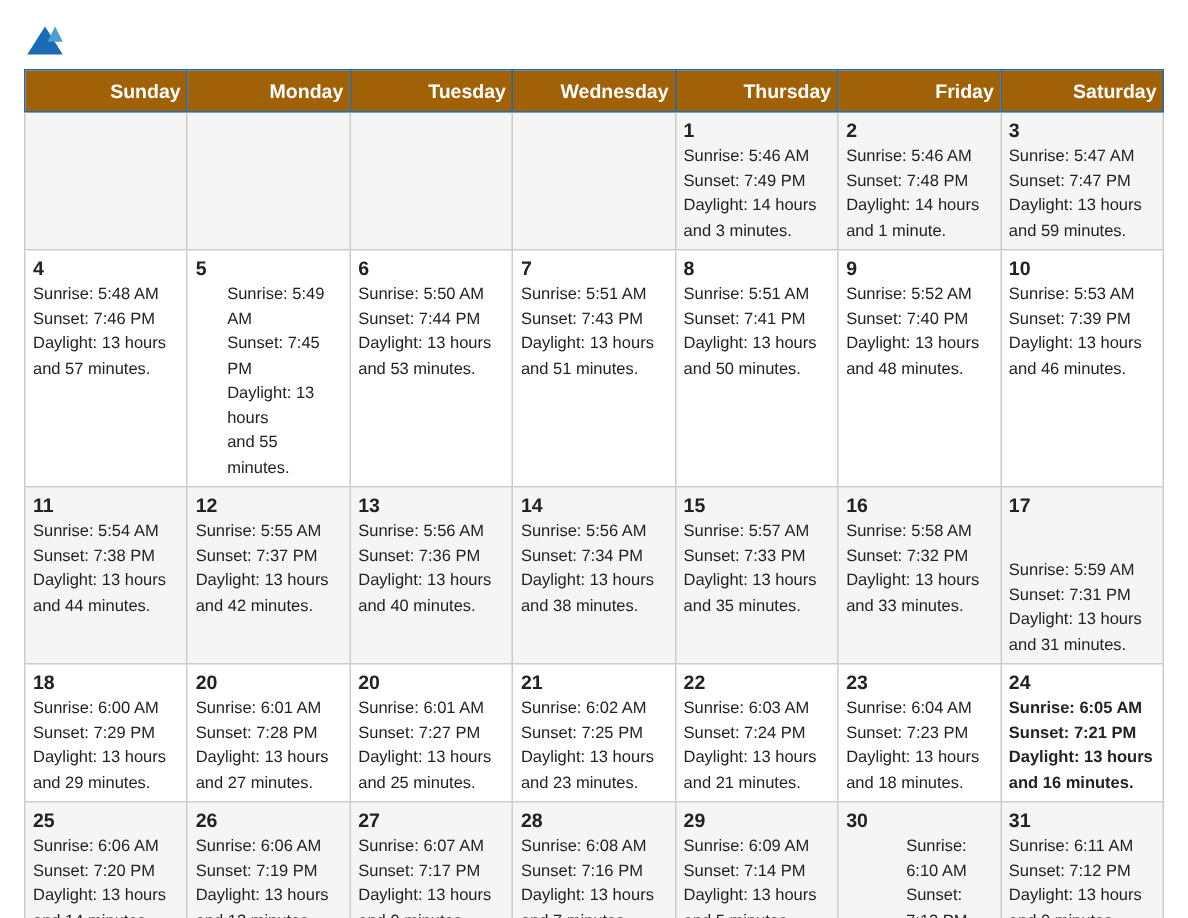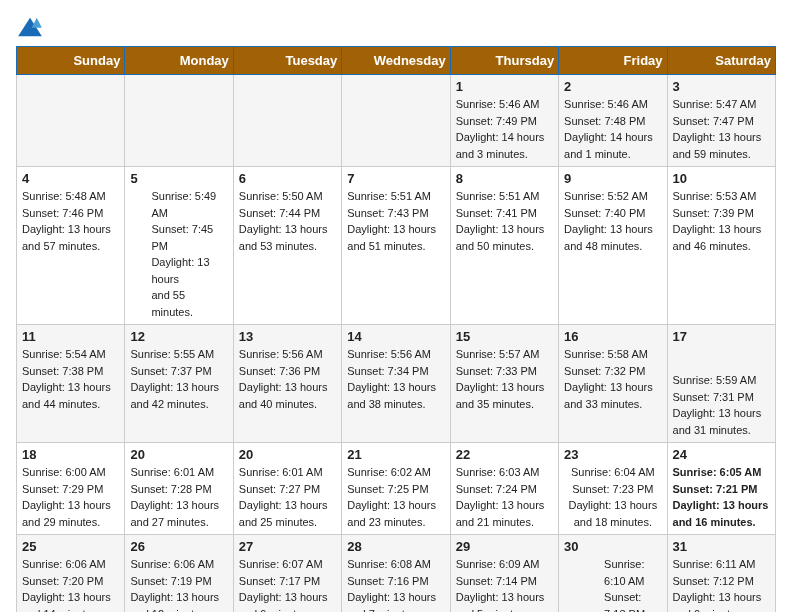--- a/index.html
+++ b/index.html
@@ -281,21 +281,21 @@
         </td>
         <td>
           <div class="day-number">22</div>
           <div class="day-info" style="white-space: pre-line;">Sunrise: 6:03 AM
 Sunset: 7:24 PM
 Daylight: 13 hours
 and 21 minutes.</div>
         </td>
         <td>
           <div class="day-number">23</div>
-          <div class="day-info" style="white-space: pre-line; text-align: center;">Sunrise: 6:04 AM
+          <div class="day-info" style="white-space: pre-line;">Sunrise: 6:04 AM
 Sunset: 7:23 PM
 Daylight: 13 hours
 and 18 minutes.</div>
         </td>
         <td>
           <div class="day-number">24</div>
           <div class="day-info" style="white-space: pre-line; font-weight: bold;">Sunrise: 6:05 AM
 Sunset: 7:21 PM
 Daylight: 13 hours
 and 16 minutes.</div>

